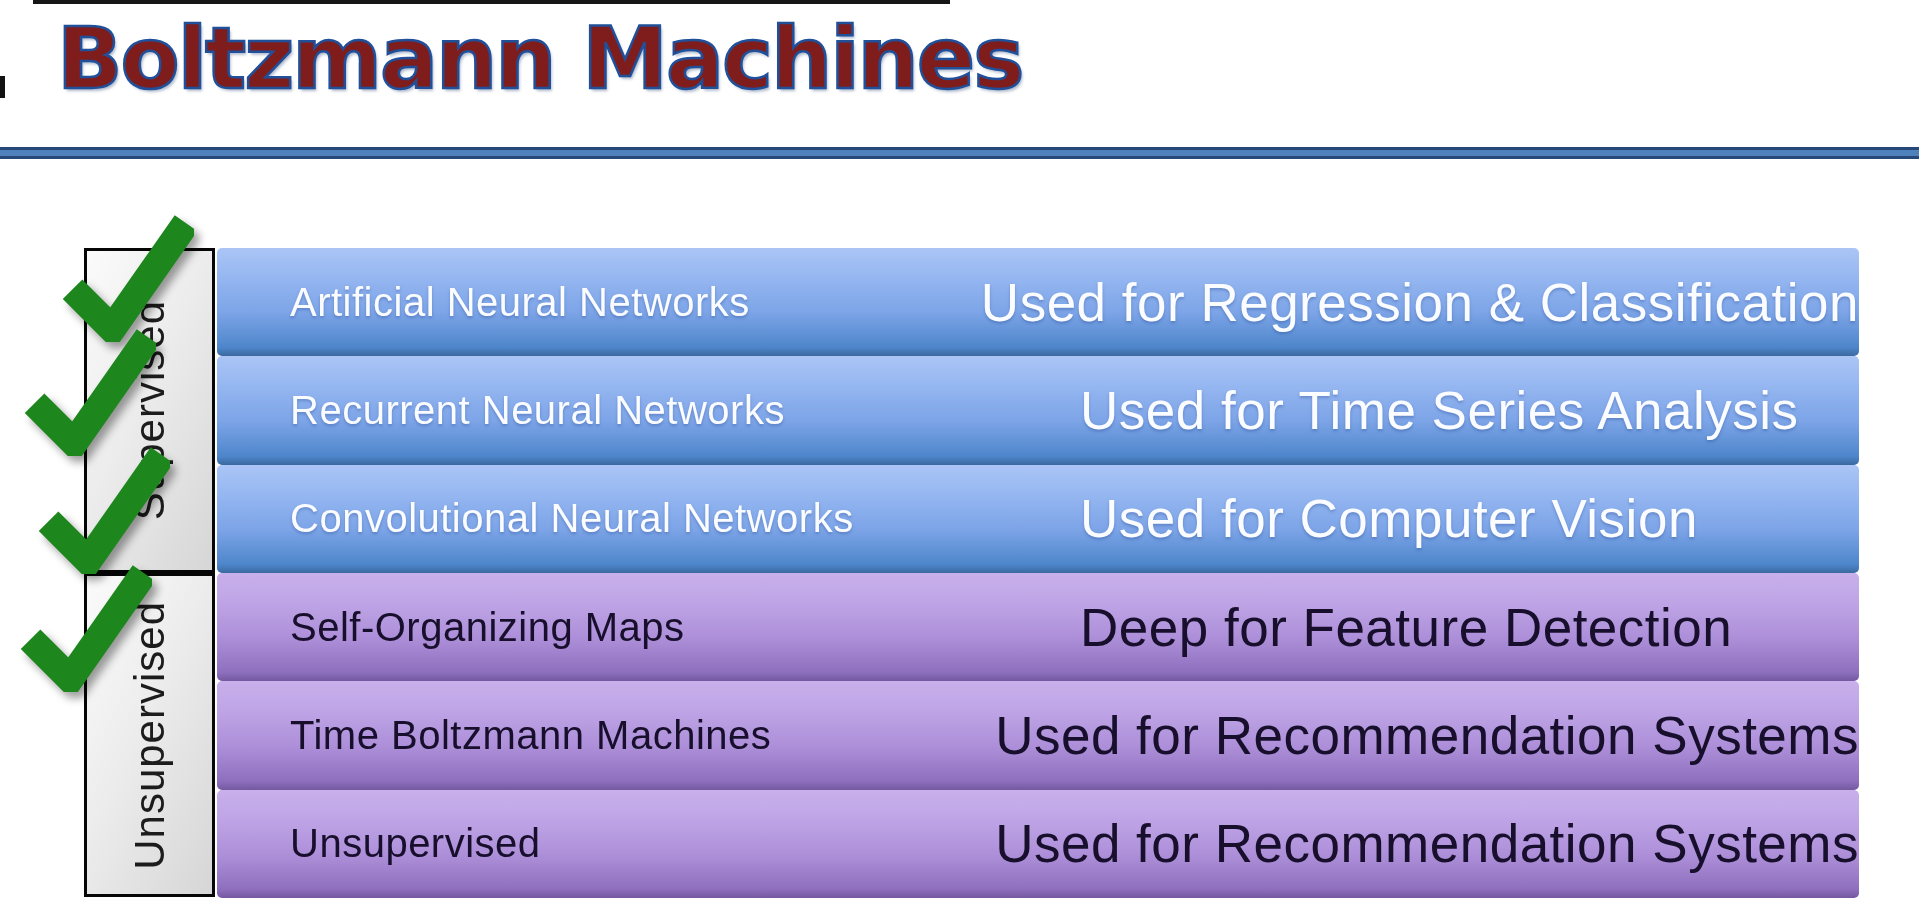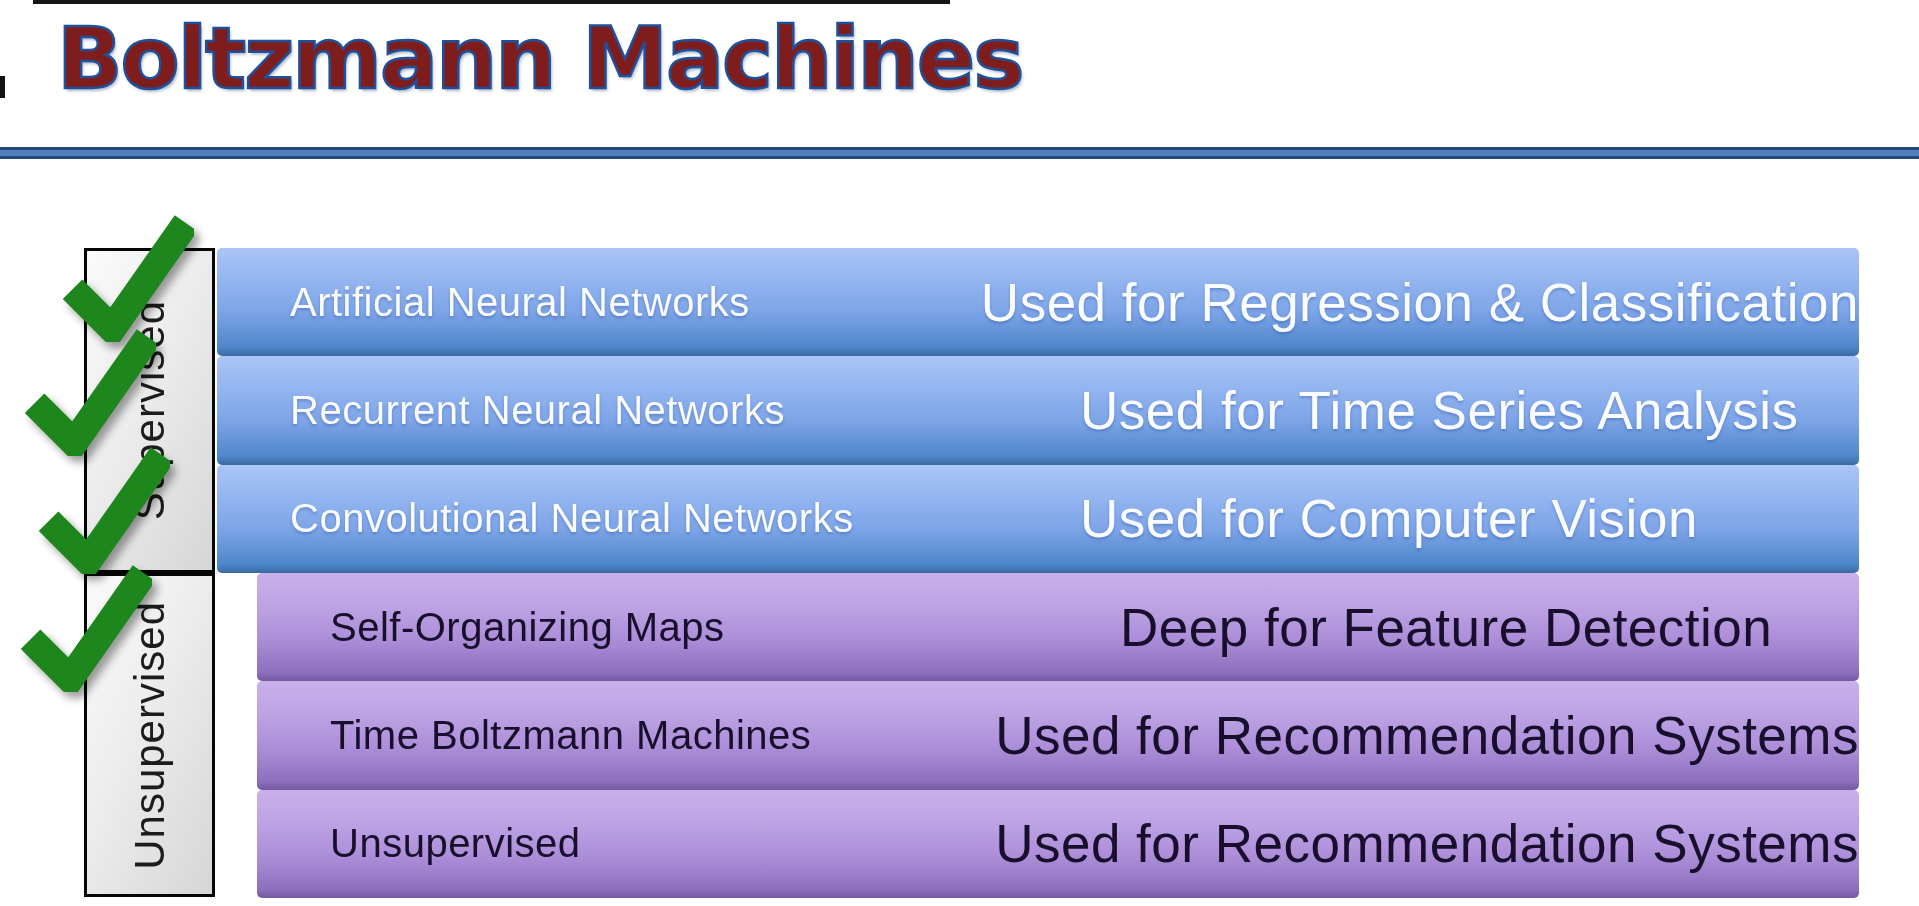--- a/index.html
+++ b/index.html
@@ -53,21 +53,21 @@
   .row{
     flex:1;display:flex;align-items:center;border-radius:5px;
     position:relative;
   }
   .row.blue{
     background:linear-gradient(#abc5f6 0%,#93b5f0 30%,#7ca4e7 60%,#4e86cb 92%,#3a699f 100%);
     color:#fbfcff;text-shadow:0 2px 3px rgba(35,70,140,0.35);
   }
   .row.purple{
     background:linear-gradient(#c8b0eb 0%,#bda3e5 30%,#ad8fd9 60%,#8d6fbe 92%,#74589f 100%);
-    color:#170f2b;text-shadow:none;margin-left:40px;
+    color:#170f2b;text-shadow:none;
   }
   .cell-name{margin-left:73px;width:790px;font-size:40px;letter-spacing:0.5px;white-space:nowrap;}
   .cell-use{flex:1;font-size:53px;letter-spacing:0.5px;white-space:nowrap;}
 
   
   .check{position:absolute;width:132px;height:132px;z-index:5;
     filter:drop-shadow(5px 6px 4px rgba(0,0,0,0.38));}
   .check.c1{left:62px;top:210px;}
   .check.c2{left:24px;top:324px;}
   .check.c3{left:38px;top:442px;}

